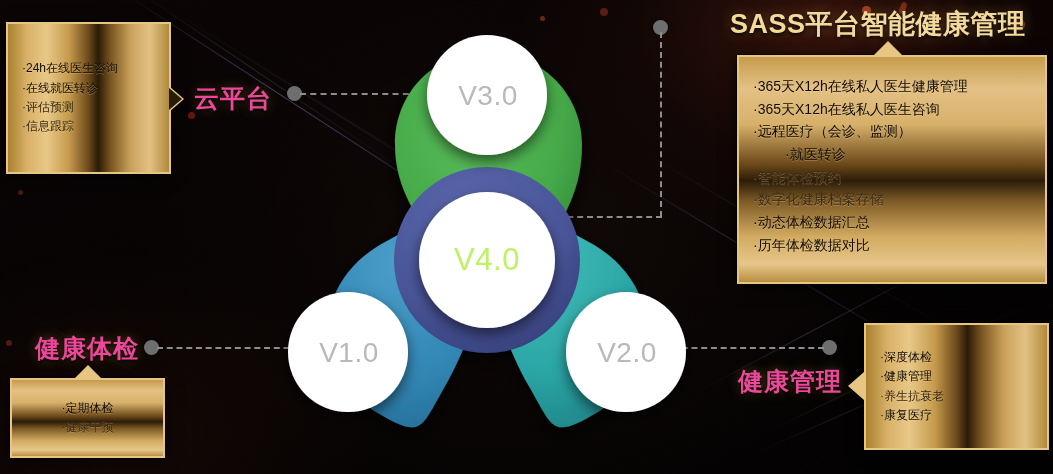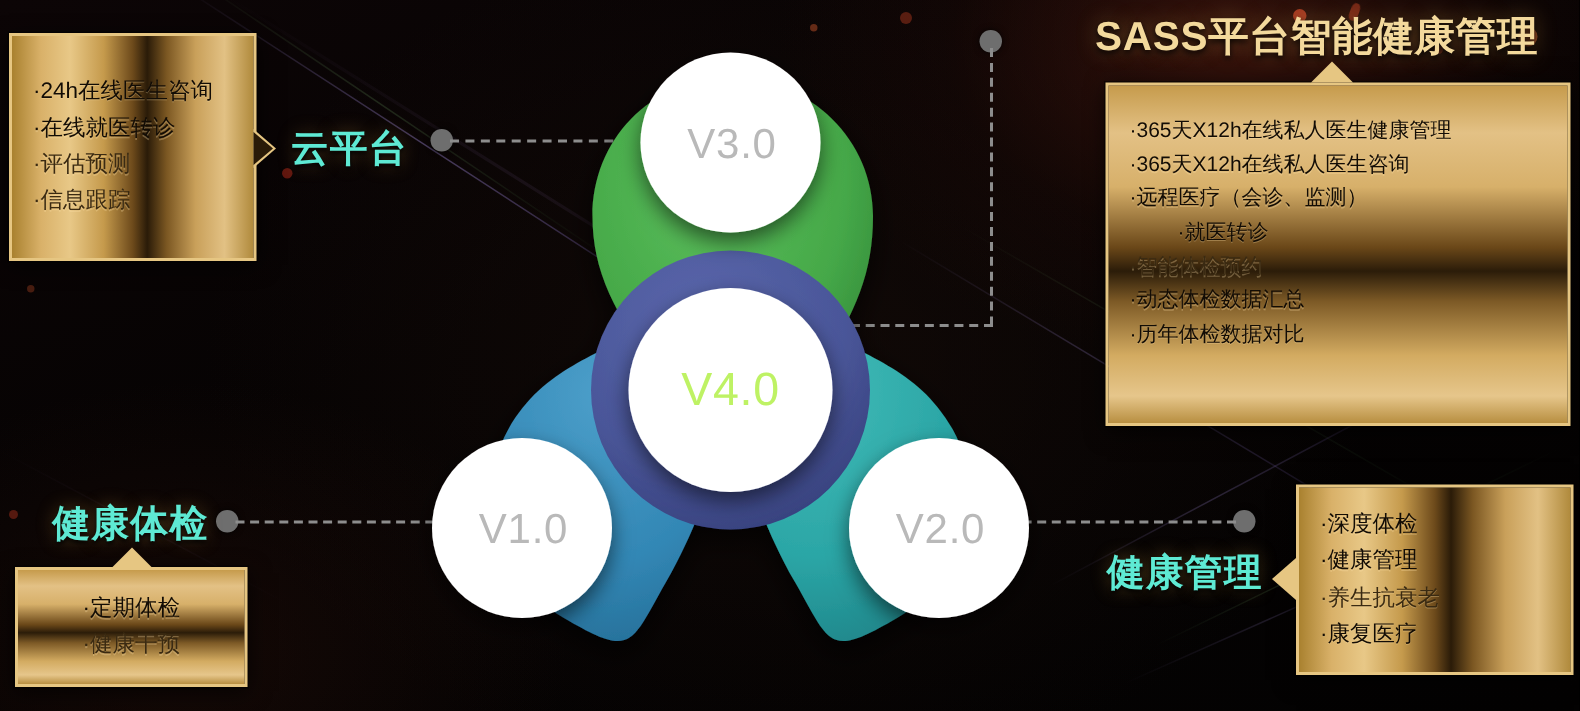--- a/index.html
+++ b/index.html
@@ -71,21 +71,21 @@
   }
   .gold-list{
     position:absolute;inset:0;
     padding:12px 14px;
     box-sizing:border-box;
     display:flex;flex-direction:column;justify-content:center;
   }
   .gold-list.topaligned{justify-content:flex-start;}
   .gold-item{
     color:#120c05;
-    font-size:15px;
+    font-size:12px;
     line-height:1.62;
     white-space:nowrap;
     text-shadow:0 1px 0 rgba(255,225,170,.30);
   }
   .gold-item.dim{color:#3a2a12;}
 
   
   .notch{position:absolute;width:0;height:0;}
   .notch-right{
     border-top:13px solid transparent;
@@ -106,21 +106,21 @@
     border-left:14px solid transparent;
     border-right:14px solid transparent;
     border-bottom:14px solid #e6c682;
   }
 
   
   .gold-heading{
     position:absolute;
     font-size:25px;
     font-weight:bold;
-    color:#5eead4;
+    color:#ec4899;
     letter-spacing:1px;
     white-space:nowrap;
     text-shadow:0 2px 3px rgba(0,0,0,.9), 0 0 12px rgba(215,165,70,.35);
   }
   .panel-title{
     position:absolute;
     font-size:27px;
     font-weight:bold;
     color:#f3d99c;
     white-space:nowrap;
@@ -289,20 +289,21 @@
   <div class="gold-heading" style="left:194px;top:82px;">云平台</div>
 
   <div class="panel-title" style="left:730px;top:6px;">SASS平台智能健康管理</div>
   <div class="gold-panel vgrad" style="left:737px;top:55px;width:310px;height:229px;">
     <div class="gold-list topaligned" style="padding-top:18px;">
       <div class="gold-item" style="font-size:14px;">·365天X12h在线私人医生健康管理</div>
       <div class="gold-item" style="font-size:14px;">·365天X12h在线私人医生咨询</div>
       <div class="gold-item" style="font-size:14px;">·远程医疗（会诊、监测）</div>
       <div class="gold-item" style="font-size:14px;margin-left:32px;">·就医转诊</div>
       <div class="gold-item dim" style="font-size:14px;">·智能体检预约</div>
+      <div class="gold-item dim" style="font-size:14px;">·数字化健康档案存储</div>
       <div class="gold-item" style="font-size:14px;">·动态体检数据汇总</div>
       <div class="gold-item" style="font-size:14px;">·历年体检数据对比</div>
     </div>
   </div>
   <div class="notch notch-up" style="left:874px;top:41px;"></div>
 
   <div class="gold-heading" style="left:35px;top:332px;">健康体检</div>
   <div class="gold-panel vgrad" style="left:10px;top:378px;width:155px;height:80px;">
     <div class="gold-list">
       <div class="gold-item" style="text-align:center;">·定期体检</div>

